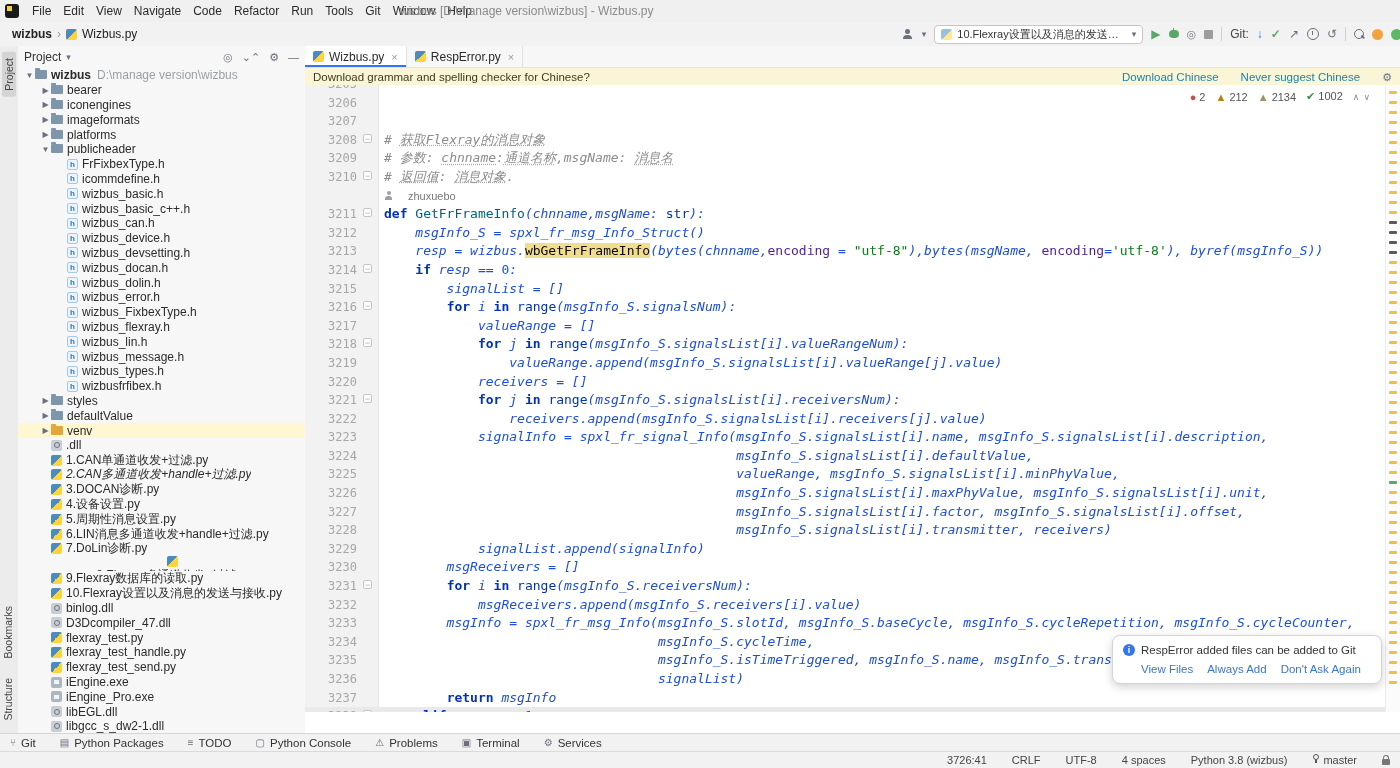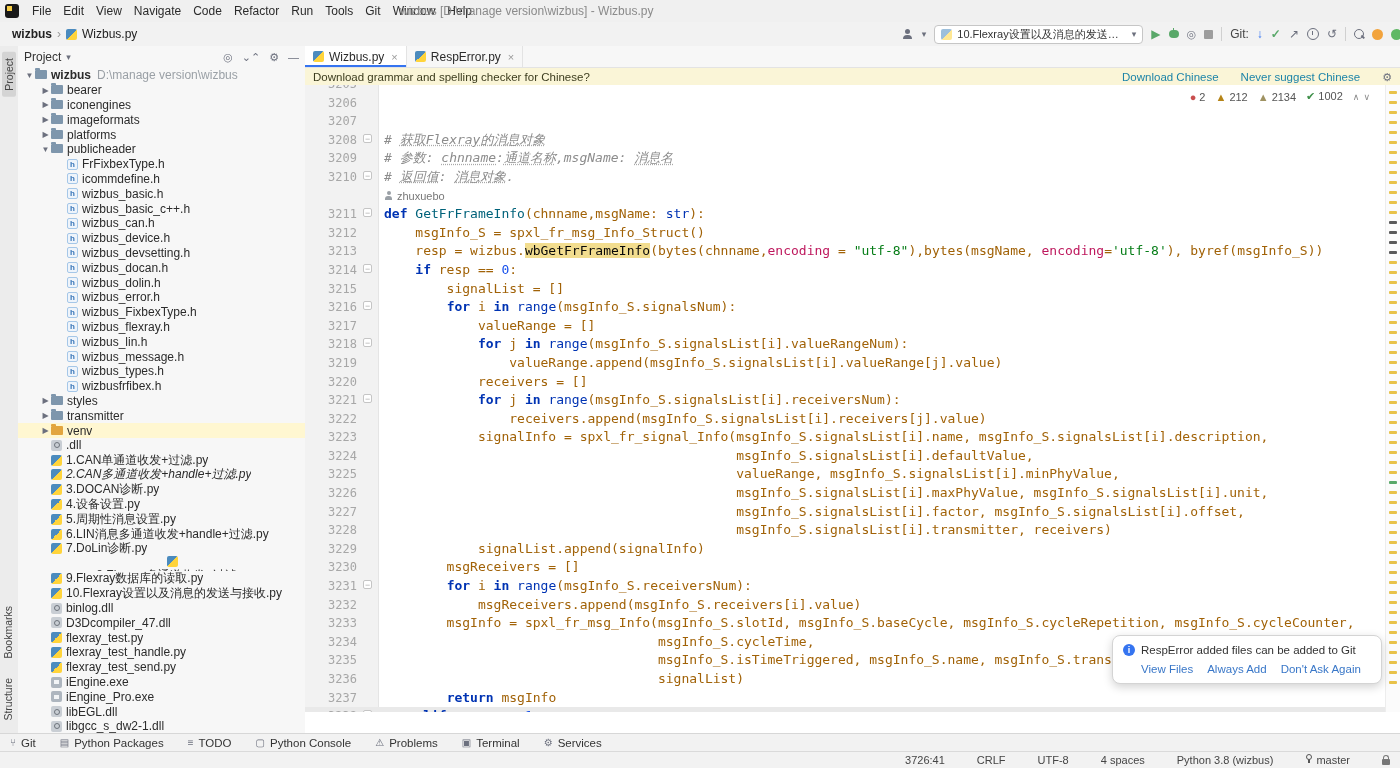--- a/index.html
+++ b/index.html
@@ -91,28 +91,28 @@
   #code-wrap{position:absolute;left:0;top:39px;right:0;bottom:21px;overflow:hidden;background:#fff;}
   #gutter-bg{position:absolute;left:0;top:0;width:73px;height:100%;background:#f2f2f2;border-right:1px solid #e5e5e5;}
   #code-lines{position:absolute;left:0;top:-10px;right:14px;font-family:"DejaVu Sans Mono","Liberation Mono",monospace;
               font-size:13px;line-height:18.6px;white-space:pre;}
   .code-line{height:18.6px;position:relative;}
   .code-line.caret-line{background:#e9e9e9;}
   .ln{position:absolute;left:0;top:0;width:52px;text-align:right;color:#a7a7a7;font-size:12px;}
   .fold{position:absolute;left:58px;top:3px;width:9px;height:9px;border:1px solid #c5c5c5;border-radius:2px;
         font-size:7px;color:#8a8a8a;line-height:8px;text-align:center;background:#fff;box-sizing:border-box;}
   .ct{position:absolute;left:79px;top:0;}
-  .tk-d{color:#a16207;} .tk-k{color:#0033b3;font-weight:bold;} .tk-b{color:#0033b3;}
-  .tk-s{color:#067d17;} .tk-n{color:#1750eb;} .tk-p{color:#be185d;}
+  .tk-d{color:#1d4ed8;font-style:italic;} .tk-k{color:#0033b3;font-weight:bold;} .tk-b{color:#0033b3;}
+  .tk-s{color:#067d17;} .tk-n{color:#1750eb;} .tk-p{color:#4c1d95;}
   .tk-c{color:#8c8c8c;font-style:italic;}
   .tk-u{color:#8c8c8c;font-style:italic;text-decoration:underline dotted #a9a9a9;}
   .tk-f{color:#00627a;}
   .tk-h{color:#080808;background:#f2dd8f;}
   .author-row{height:18.6px;display:flex;align-items:center;font-family:"Liberation Sans",sans-serif;
-              font-size:11px;color:#787878;padding-left:79px;gap:4px;}
+              font-size:11px;color:#787878;padding-left:79px;gap:15px;}
   .mini-person{width:9px;height:9px;position:relative;display:inline-block;}
   .mini-person::before{content:"";position:absolute;left:2.5px;top:0;width:4px;height:4px;border-radius:50%;background:#9aa0a6;}
   .mini-person::after{content:"";position:absolute;left:1px;top:5px;width:7px;height:3.5px;border-radius:3px 3px 0 0;background:#9aa0a6;}
 
   #inspections{position:absolute;top:4px;right:22px;display:flex;align-items:center;gap:10px;
                font-size:11px;color:#555;font-family:"Liberation Sans",sans-serif;background:rgba(255,255,255,.85);padding:1px 4px;border-radius:3px;}
   #inspections .err{color:#c94f4f;} #inspections .wrn{color:#b58417;} #inspections .wk{color:#9f9262;} #inspections .ty{color:#3e8f49;}
   #inspections .ic{margin-right:3px;}
   #inspections .nav{color:#8a8a8a;font-size:9px;letter-spacing:4px;}
 
@@ -136,21 +136,21 @@
   #bottom-bar{left:0;top:733px;width:1400px;height:18px;background:#f2f2f2;border-top:1px solid #d7d7d7;
               display:flex;align-items:center;gap:24px;font-size:11.5px;color:#333;padding-left:10px;box-sizing:border-box;}
   .bb-item{display:flex;align-items:center;gap:5px;}
   .bb-ico{font-size:10px;color:#6c707e;}
 
   
   #statusbar{left:0;top:751px;width:1400px;height:17px;background:#f2f2f2;border-top:1px solid #dadada;
              display:flex;align-items:center;font-size:11px;color:#454545;padding:0 10px;box-sizing:border-box;}
   #sb-left{display:flex;align-items:center;gap:6px;}
   .sb-sq{width:8px;height:8px;border:1px solid #8a8a8a;border-radius:1px;display:inline-block;}
-  #sb-right{margin-left:auto;display:flex;align-items:center;gap:32px;}
+  #sb-right{margin-left:auto;display:flex;align-items:center;gap:25px;}
   .branch-ic{width:8px;height:10px;position:relative;display:inline-block;margin-right:3px;}
   .branch-ic::before{content:"";position:absolute;left:3px;top:1px;width:1.4px;height:8px;background:#555;}
   .branch-ic::after{content:"";position:absolute;left:1px;top:0;width:4px;height:4px;border:1.2px solid #555;border-radius:50%;background:#f2f2f2;}
   .lock-ic{width:8px;height:6px;background:#777;border-radius:1px;position:relative;display:inline-block;margin-top:3px;}
   .lock-ic::before{content:"";position:absolute;left:1px;top:-4px;width:4px;height:4px;border:1.3px solid #777;border-bottom:none;border-radius:3px 3px 0 0;}
 </style>
 </head>
 <body>
 
 <div id="titlebar" class="abs">
@@ -334,21 +334,21 @@
         <span class="lbl">wizbusfrfibex.h</span>
       </div>
       <div class="tree-row" style="padding-left: 22px;">
         <span class="chev">▶</span>
         <span class="icon-folder"></span>
         <span class="lbl">styles</span>
       </div>
       <div class="tree-row" style="padding-left: 22px;">
         <span class="chev">▶</span>
         <span class="icon-folder"></span>
-        <span class="lbl">transmitter</span>
+        <span class="lbl">defaultValue</span>
       </div>
       <div class="tree-row hl" style="padding-left: 22px;">
         <span class="chev">▶</span>
         <span class="icon-folder orange"></span>
         <span class="lbl">venv</span>
       </div>
       <div class="tree-row" style="padding-left: 22px;">
         <span class="chev"></span>
         <span class="icon-dll"></span>
         <span class="lbl">.dll</span>

